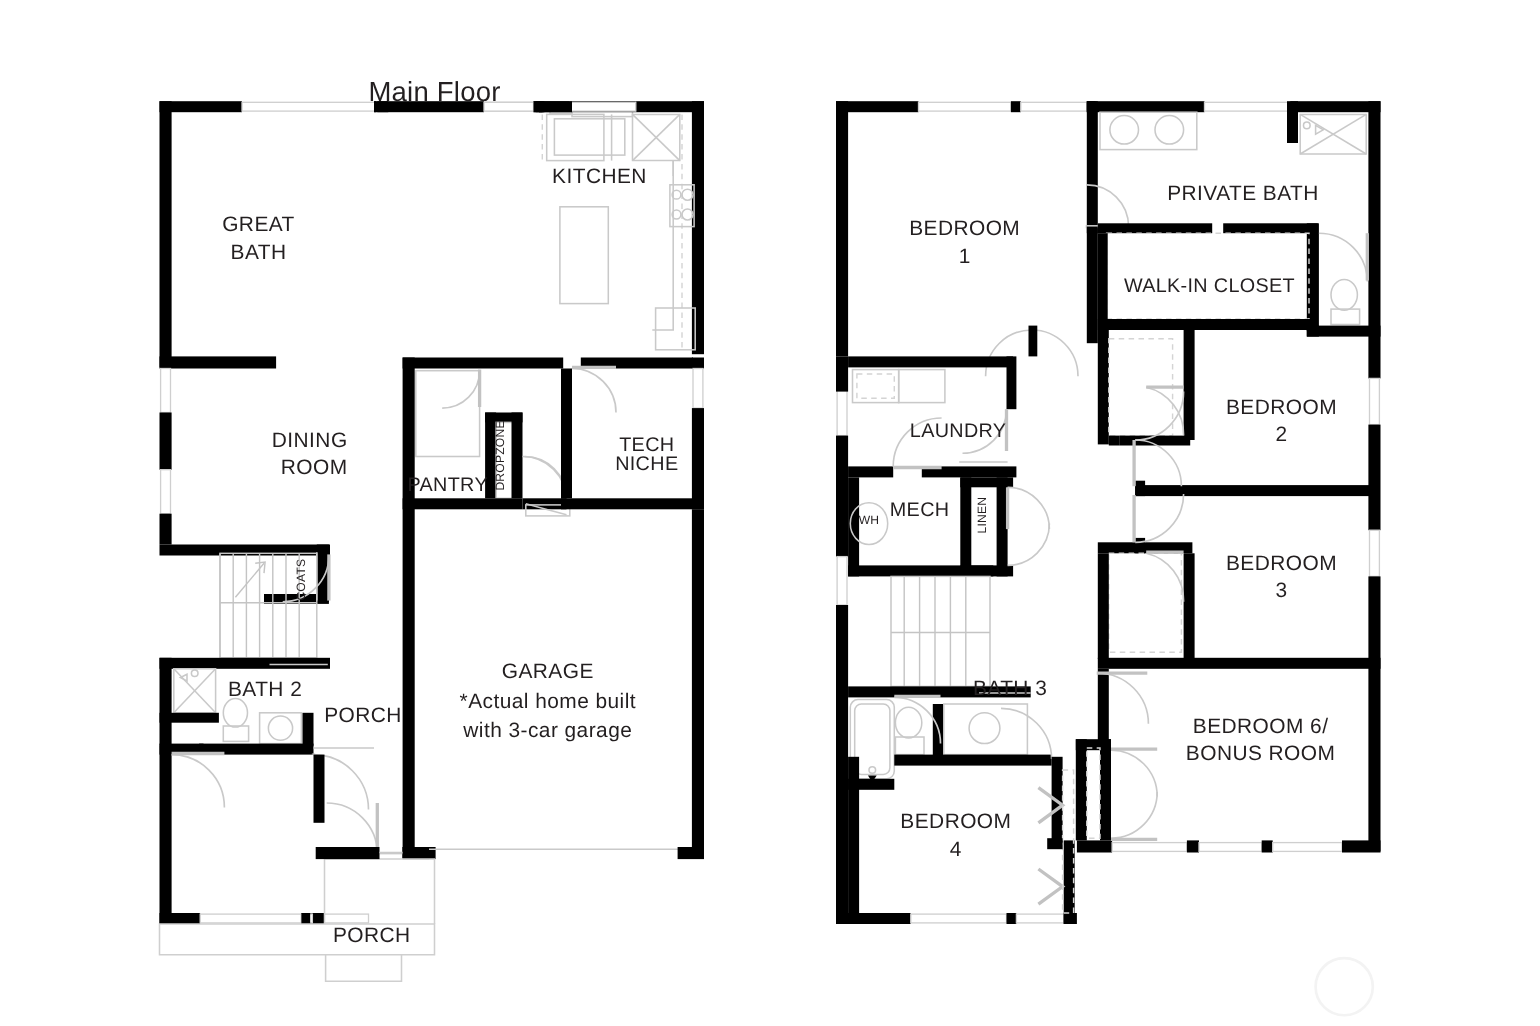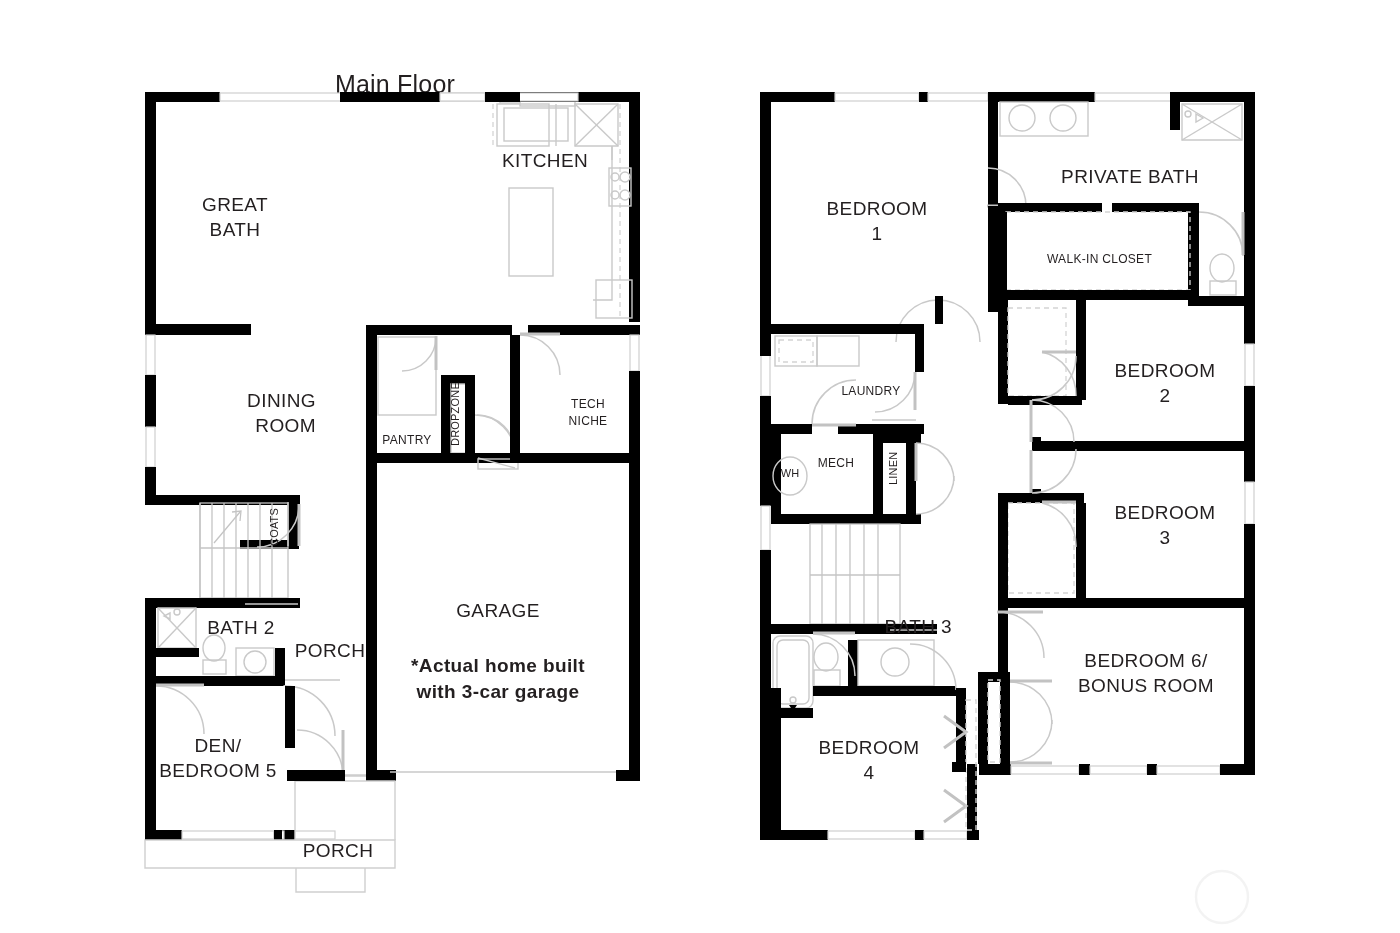--- a/index.html
+++ b/index.html
@@ -49,23 +49,23 @@
   .rlabel {
     position: absolute;
     font-size: 19px;
     line-height: 25px;
     letter-spacing: 0.4px;
     color: #231f20;
     text-align: center;
     white-space: pre-line;
     pointer-events: none;
   }
-  .rlabel.sm  { font-size: 12px; line-height: 17px; letter-spacing: 0.3px; }
+  .rlabel.sm  { font-size: 18px; line-height: 17px; letter-spacing: 0.3px; }
   .rlabel.xs  { font-size: 11px; line-height: 13px; letter-spacing: 0.2px; }
-  .rlabel.bold { font-weight: 700; font-size: 19px; line-height: 26px; margin-top: 27px; }
+  .rlabel.bold { font-weight: 400; font-size: 19px; line-height: 26px; }
   .rlabel.vert {
     writing-mode: vertical-rl;
     transform: rotate(180deg);
     text-align: center;
   }
 </style>
 </head>
 <body>
 
 <div id="stage">
@@ -252,22 +252,20 @@
   <div class="rlabel sm" style="left:370px; top:432px; width:74px;">PANTRY</div>
   <div class="rlabel xs vert" style="left:449px; top:378px; height:72px; width:14px;">DROPZONE</div>
   <div class="rlabel sm" style="left:540px; top:396px; width:96px;">TECH
 NICHE</div>
   <div class="rlabel xs vert" style="left:268px; top:503px; height:48px; width:13px;">COATS</div>
   <div class="rlabel" style="left:186px; top:615px; width:110px;">BATH 2</div>
   <div class="rlabel" style="left:284px; top:638px; width:92px;">PORCH</div>
   <div class="rlabel" style="left:400px; top:598px; width:196px;">GARAGE</div>
   <div class="rlabel bold" style="left:380px; top:626px; width:236px;">*Actual home built
 with 3-car garage</div>
-  <div class="rlabel" style="left:148px; top:733px; width:140px;">DEN/
-BEDROOM 5</div>
   <div class="rlabel" style="left:286px; top:838px; width:104px;">PORCH</div>
 
   <svg id="svg-upper" width="1400" height="933" viewBox="0 0 1400 933" style="position:absolute;left:0;top:0;">
 
     <rect class="wall" x="760" y="92" width="75" height="10"></rect>
     <rect class="win" x="835" y="93" width="84" height="8"></rect>
     <rect class="wall" x="919" y="92" width="9" height="10"></rect>
     <rect class="win" x="928" y="93" width="60" height="8"></rect>
     <rect class="wall" x="988" y="92" width="8" height="10"></rect>
     <rect class="wall" x="988" y="92" width="107" height="10"></rect>

